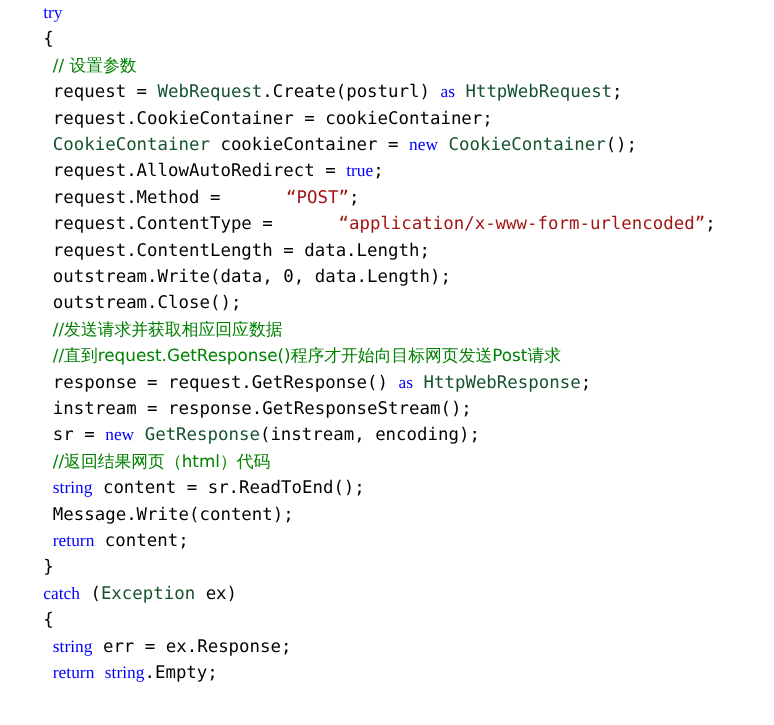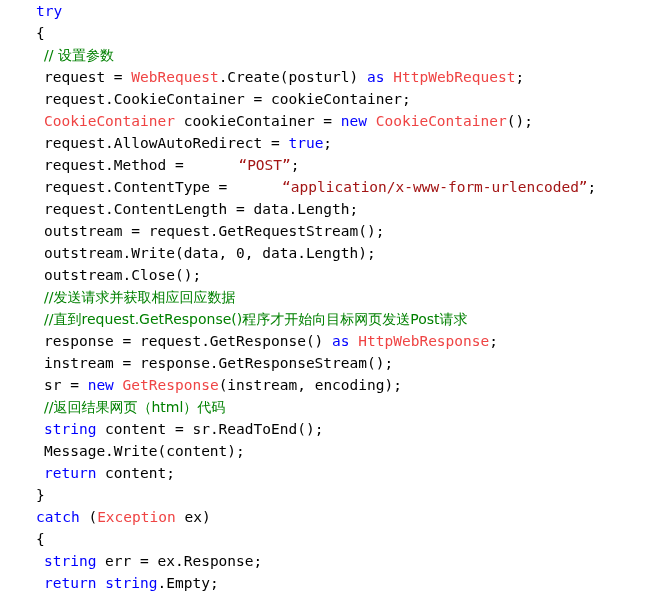--- a/index.html
+++ b/index.html
@@ -19,22 +19,22 @@
   }
   .code-line {
     height: 22px;
     line-height: 22px;
     font-size: 14.5px;
     white-space: pre;
     letter-spacing: 0px;
     color: #000000;
   }
   .code-line .tok { white-space: pre; }
-  .kw   { color: #0000ff; }
-  .type { color: #ef4444; }
+  .kw   { color: #0000ff; font-family: Liberation Serif, serif; }
+  .type { color: #14532d; }
   .str  { color: #a31515; margin-left: 46px; }
   .cmt  { color: #008000; }
   .pln  { color: #000000; }
   
   .i0 { padding-left: 36px; }
   .i1 { padding-left: 44px; }
   .cjk { font-family: "DejaVu Sans", "Liberation Sans", sans-serif; font-size: 14px; }
 </style>
 </head>
 <body>
@@ -43,21 +43,20 @@
     <div class="code-line i0"><span class="tok kw">try</span></div>
     <div class="code-line i0"><span class="tok pln">{</span></div>
     <div class="code-line i1"><span class="tok cmt cjk">// 设置参数</span></div>
     <div class="code-line i1"><span class="tok pln">request = </span><span class="tok type">WebRequest</span><span class="tok pln">.Create(posturl) </span><span class="tok kw">as</span><span class="tok pln"> </span><span class="tok type">HttpWebRequest</span><span class="tok pln">;</span></div>
     <div class="code-line i1"><span class="tok pln">request.CookieContainer = cookieContainer;</span></div>
     <div class="code-line i1"><span class="tok type">CookieContainer</span><span class="tok pln"> cookieContainer = </span><span class="tok kw">new</span><span class="tok pln"> </span><span class="tok type">CookieContainer</span><span class="tok pln">();</span></div>
     <div class="code-line i1"><span class="tok pln">request.AllowAutoRedirect = </span><span class="tok kw">true</span><span class="tok pln">;</span></div>
     <div class="code-line i1"><span class="tok pln">request.Method = </span><span class="tok str">“POST”</span><span class="tok pln">;</span></div>
     <div class="code-line i1"><span class="tok pln">request.ContentType = </span><span class="tok str">“application/x-www-form-urlencoded”</span><span class="tok pln">;</span></div>
     <div class="code-line i1"><span class="tok pln">request.ContentLength = data.Length;</span></div>
-    <div class="code-line i1"><span class="tok pln">outstream = request.GetRequestStream();</span></div>
     <div class="code-line i1"><span class="tok pln">outstream.Write(data, 0, data.Length);</span></div>
     <div class="code-line i1"><span class="tok pln">outstream.Close();</span></div>
     <div class="code-line i1"><span class="tok cmt cjk">//发送请求并获取相应回应数据</span></div>
     <div class="code-line i1"><span class="tok cmt cjk">//直到request.GetResponse()程序才开始向目标网页发送Post请求</span></div>
     <div class="code-line i1"><span class="tok pln">response = request.GetResponse() </span><span class="tok kw">as</span><span class="tok pln"> </span><span class="tok type">HttpWebResponse</span><span class="tok pln">;</span></div>
     <div class="code-line i1"><span class="tok pln">instream = response.GetResponseStream();</span></div>
     <div class="code-line i1"><span class="tok pln">sr = </span><span class="tok kw">new</span><span class="tok pln"> </span><span class="tok type">GetResponse</span><span class="tok pln">(instream, encoding);</span></div>
     <div class="code-line i1"><span class="tok cmt cjk">//返回结果网页（html）代码</span></div>
     <div class="code-line i1"><span class="tok kw">string</span><span class="tok pln"> content = sr.ReadToEnd();</span></div>
     <div class="code-line i1"><span class="tok pln">Message.Write(content);</span></div>

